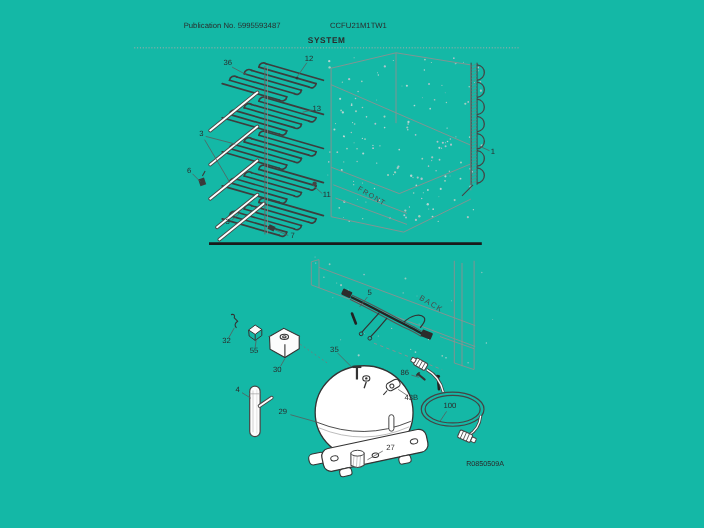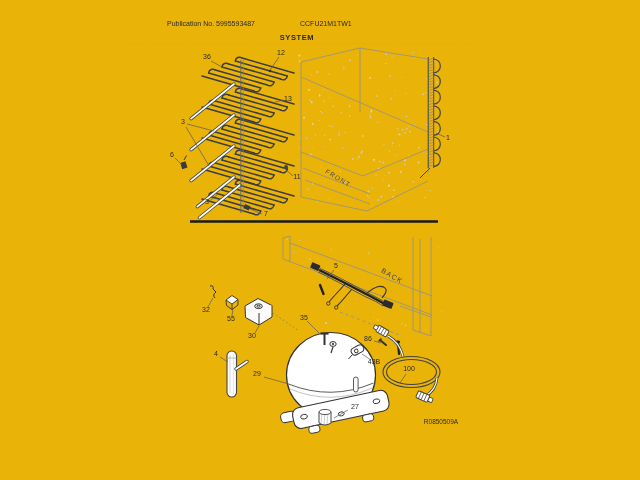--- a/index.html
+++ b/index.html
@@ -1,16 +1,16 @@
 <!DOCTYPE html>
 <html><head>
 <meta charset="utf-8">
 <style>
   html,body{margin:0;padding:0;background:#ffffff}
-  .page{position:relative;width:640px;height:480px;background:#eab308;overflow:hidden;
+  .page{position:relative;width:640px;height:480px;background:#14b8a6;overflow:hidden;
         font-family:"Liberation Sans",sans-serif}
   svg{display:block}
   text{fill:#2b2b2b;font-family:"Liberation Sans",sans-serif}
   .t7{font-size:7px}
   .t65{font-size:6.5px}
   .t7b{font-size:7.5px;font-weight:bold;letter-spacing:.6px}
   .orient{fill:#4a4a4a;font-size:6.5px;letter-spacing:1.2px}
   .faint path,.faint line{stroke:#8f8f8f;stroke-width:.8;fill:none}
   .leader line,.leader path{stroke:#5a5a5a;stroke-width:.7;fill:none}
   .tube{stroke:#3d3d3d;stroke-width:1.5;stroke-linecap:round;fill:none}

